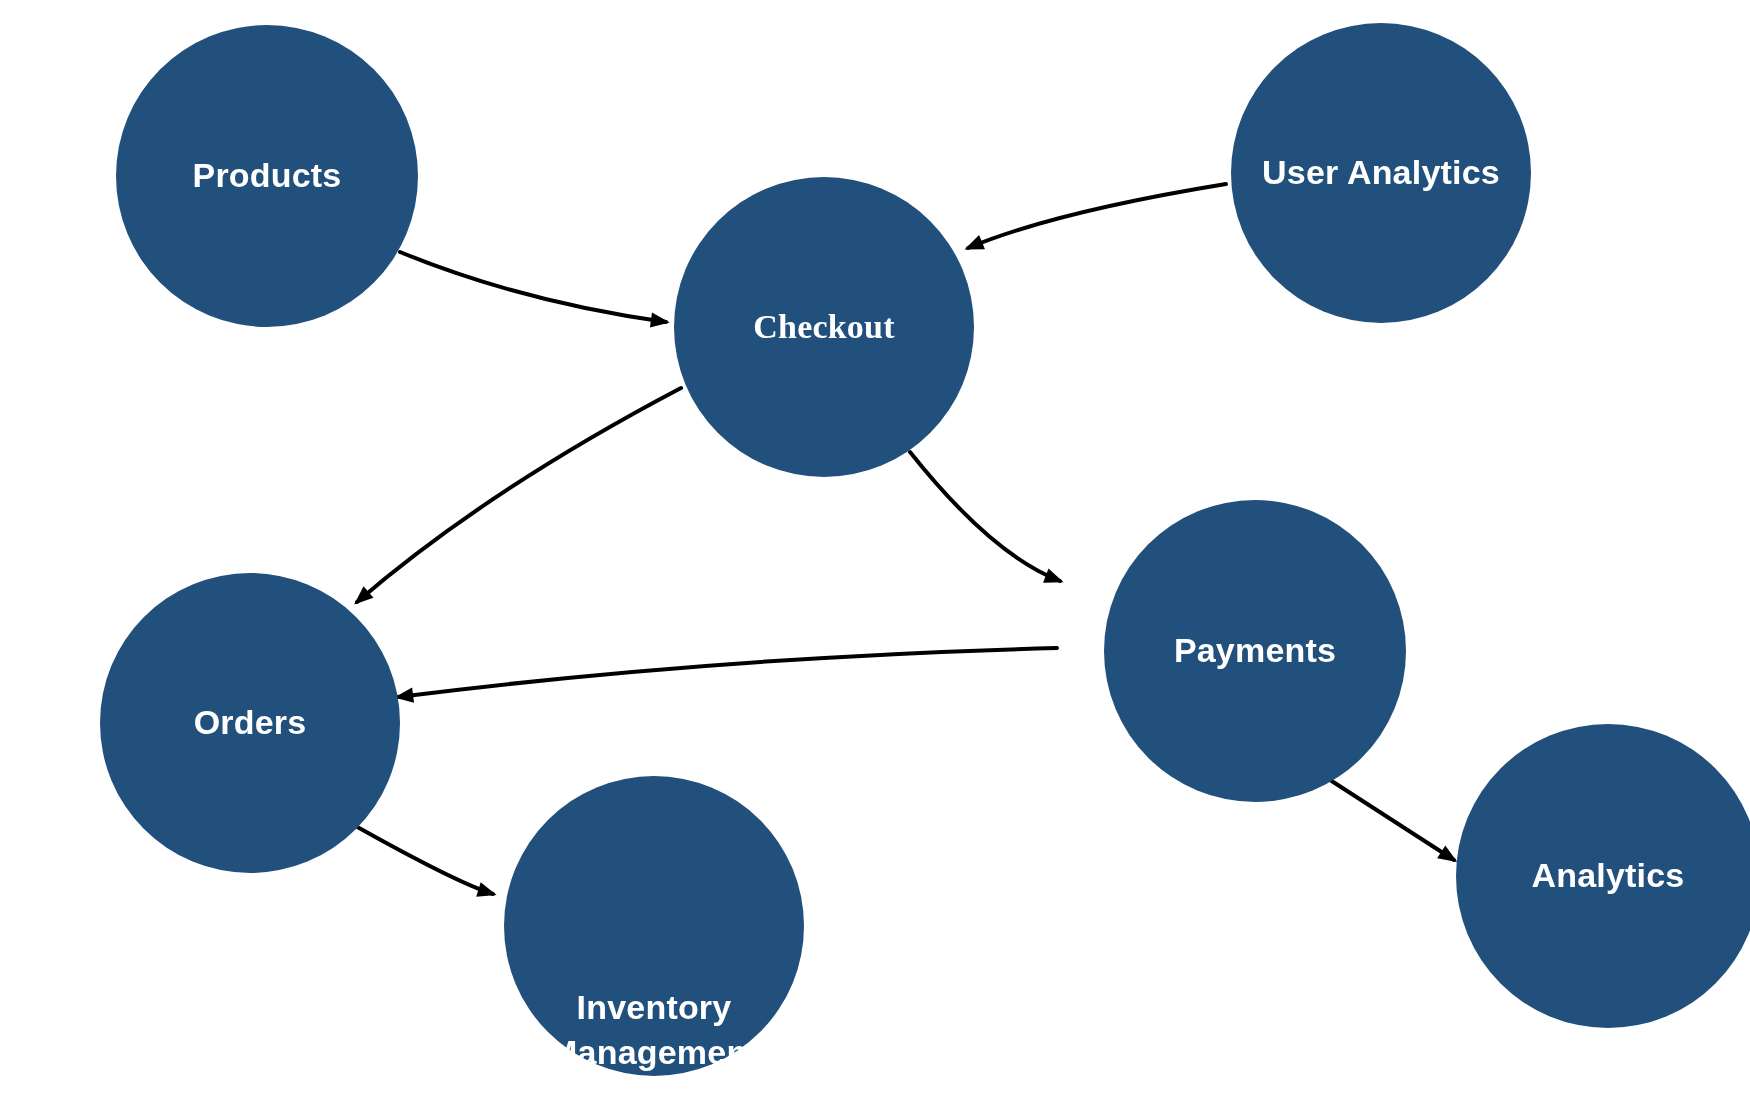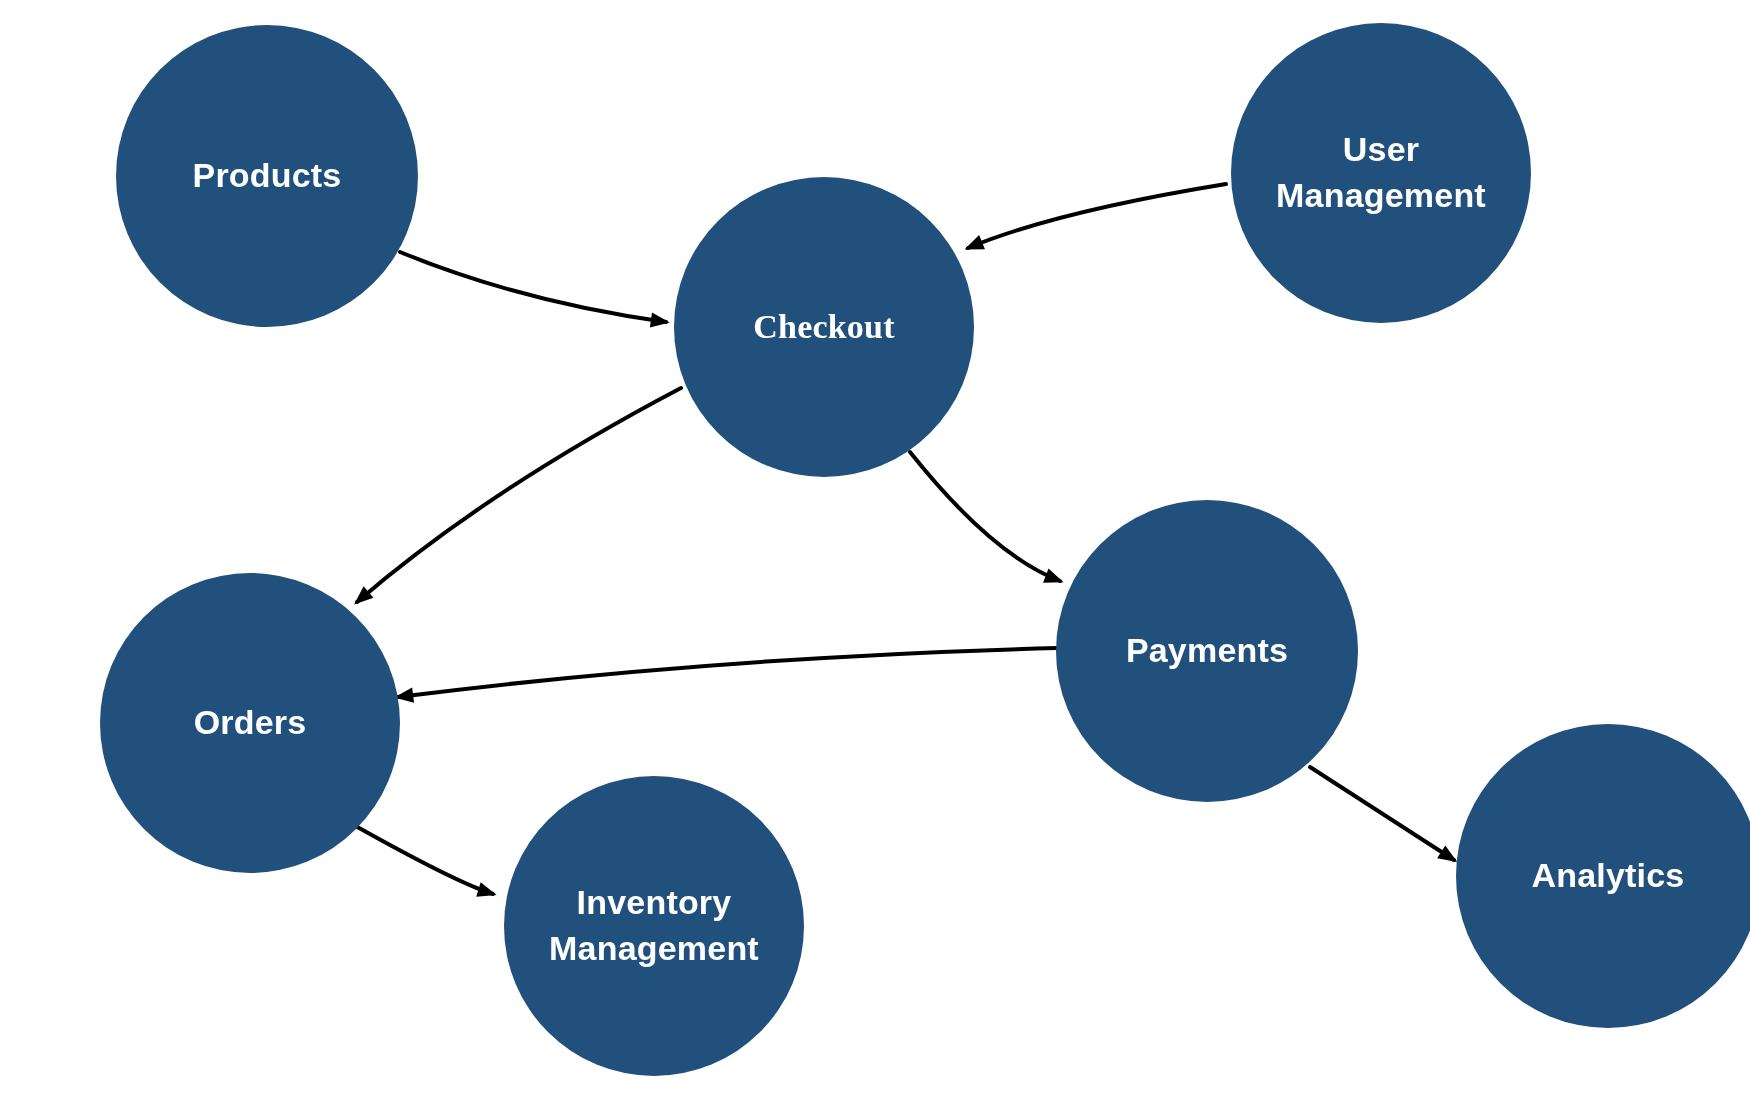--- a/index.html
+++ b/index.html
@@ -66,31 +66,31 @@
       <path d="M 1025 648 Q 683 657 366 697" class="edge" marker-end="url(#arrowhead)"></path>
       <path d="M 320 824 Q 425 883 461 894" class="edge" marker-end="url(#arrowhead)"></path>
       <path d="M 1278 767 Q 1352 815 1422 860" class="edge" marker-end="url(#arrowhead)"></path>
     </svg>
   <div id="nodes-layer">
 
   <div class="node" style="left: 84px; top: 25px; width: 302px; height: 302px;">
         <div class="node-label">Products</div>
       </div>
       <div class="node" style="left: 1199px; top: 23px; width: 300px; height: 300px;">
-        <div class="node-label">User Management</div>
+        <div class="node-label">User Analytics</div>
       </div>
       <div class="node" style="left: 642px; top: 177px; width: 300px; height: 300px; font-family: Liberation Serif, serif;">
         <div class="node-label">Checkout</div>
       </div>
       <div class="node" style="left: 68px; top: 573px; width: 300px; height: 300px;">
         <div class="node-label">Orders</div>
       </div>
-      <div class="node" style="left: 1024px; top: 500px; width: 302px; height: 302px;">
+      <div class="node" style="left: 1072px; top: 500px; width: 302px; height: 302px;">
         <div class="node-label">Payments</div>
       </div>
-      <div class="node" style="left: 472px; top: 776px; width: 300px; height: 300px;">
+      <div class="node" style="left: 472px; top: 776px; width: 300px; height: 300px; align-items: flex-end;">
         <div class="node-label">Inventory Management</div>
       </div>
       <div class="node" style="left: 1424px; top: 724px; width: 304px; height: 304px;">
         <div class="node-label">Analytics</div>
       </div>
     </div>
 </div>
 
 </body></html>

